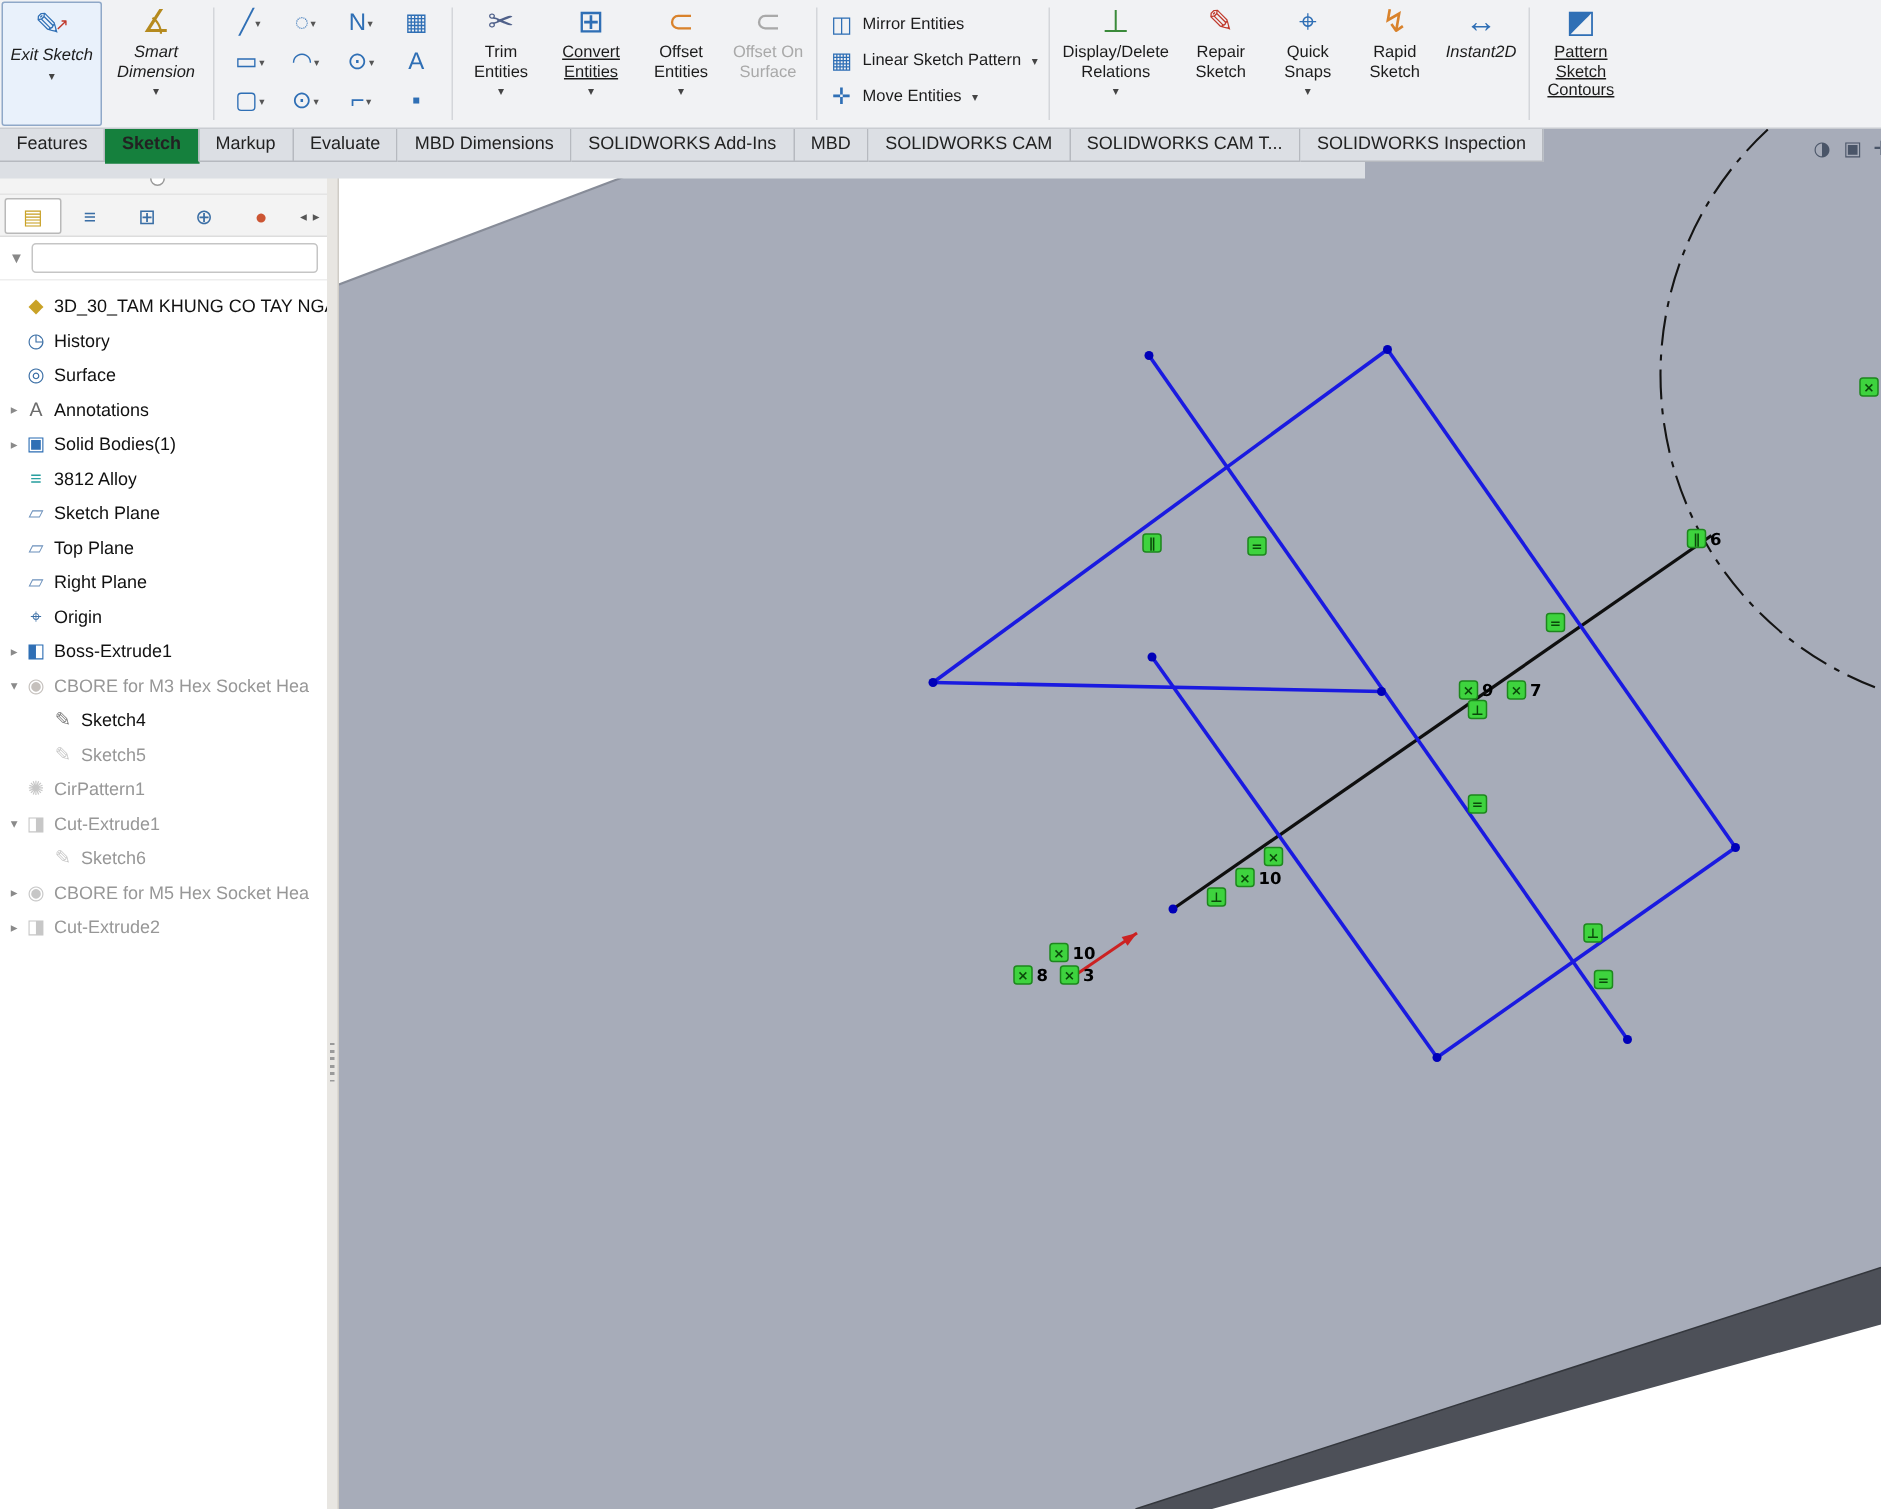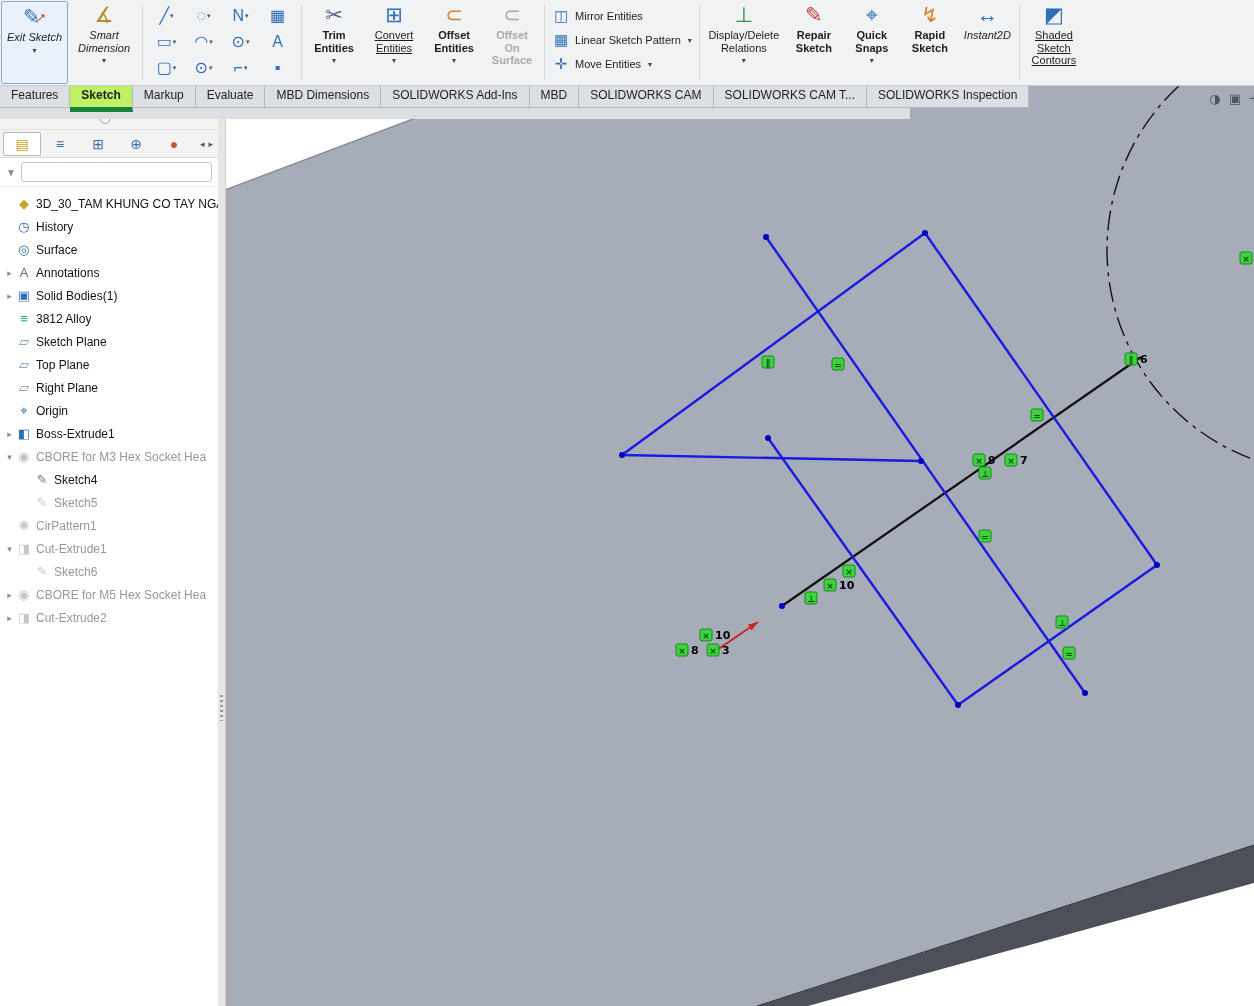--- a/index.html
+++ b/index.html
@@ -17,27 +17,27 @@
   .exit{border:1px solid #8fa8c8;background:#e9f1fb;border-radius:2px;margin:1px;}
   .grayed{color:#a9a9a9 !important;}
   .sketchgrid{display:grid;grid-template-columns:repeat(4,37px);grid-auto-rows:26px;padding:3px 2px;}
   .gcell{display:flex;align-items:center;justify-content:center;gap:1px;cursor:default;}
   .gicon{font-size:16px;color:#2f6fb5;line-height:18px;}
   .gcaret{font-size:7px;color:#555;}
   .tgroup{display:flex;flex-direction:column;justify-content:flex-start;padding:6px 4px;gap:4px;}
   .trow{display:flex;align-items:center;gap:5px;height:20px;}
   .ticon{font-size:15px;color:#2f6fb5;width:18px;text-align:center;}
   .tlabel{font-size:11px;white-space:nowrap;color:#1c1c1c;}
-  .w60{max-width:60px;font-style:italic;} .w52{max-width:52px;text-decoration:underline;} .w72{max-width:72px;} .w48{max-width:48px;font-weight:bold;}
+  .w60{max-width:60px;font-style:italic;} .w52{max-width:52px;text-decoration:underline;} .w72{max-width:72px;} .w48{max-width:48px;}
   
   .tabbar{position:absolute;top:85px;left:0;height:34px;width:910px;display:flex;z-index:5;
     background:#dcdfe4;}
   .tab{padding:3px 11px 0;font-size:12px;background:#dcdfe4;border-right:1px solid #b6b9bf;
     border-bottom:1px solid #b6b9bf;color:#222;white-space:nowrap;height:19px;}
-  .tab.active{background:#bef264;font-weight:bold;border-bottom:5px solid #15803d;}
+  .tab.active{background:#15803d;font-weight:bold;border-bottom:2px solid #15803d;}
   
   .panel{position:absolute;top:107px;left:0;width:218px;height:899px;background:#fff;z-index:4;
     border-right:1px solid #c6c3bd;overflow:hidden;}
   .panel-top{height:22px;background:#f3f3f3;position:relative;border-bottom:1px solid #e4e4e4;}
   .phandle{position:absolute;left:100px;top:7px;width:8px;height:8px;border:1px solid #9a9a9a;
     border-radius:50%;background:#fff;}
   .panel-tabs{height:27px;display:flex;align-items:center;background:#f3f3f3;
     border-bottom:1px solid #ddd;padding-left:3px;}
   .ptab{width:38px;height:22px;display:flex;align-items:center;justify-content:center;font-size:14px;}
   .ptab.active{background:#fff;border:1px solid #b9b9b9;border-radius:2px;width:36px;}
@@ -179,21 +179,21 @@
     <span class="bicon" style="color:#d9822b">↯</span>
     <span class="blabel w48">Rapid Sketch</span>
   </div>
   <div class="big">
     <span class="bicon" style="color:#2f6fb5">↔</span>
     <span class="blabel w60">Instant2D</span>
   </div>
   <div class="sep"></div>
   <div class="big">
     <span class="bicon" style="color:#2f6fb5">◩</span>
-    <span class="blabel w52">Shaded Sketch Contours</span>
+    <span class="blabel w52">Pattern Sketch Contours</span>
   </div>
 </div>
 
 <div class="tabbar" id="tabbar">
     <div class="tab">Features</div>
     <div class="tab active">Sketch</div>
     <div class="tab">Markup</div>
     <div class="tab">Evaluate</div>
     <div class="tab">MBD Dimensions</div>
     <div class="tab">SOLIDWORKS Add-Ins</div>

